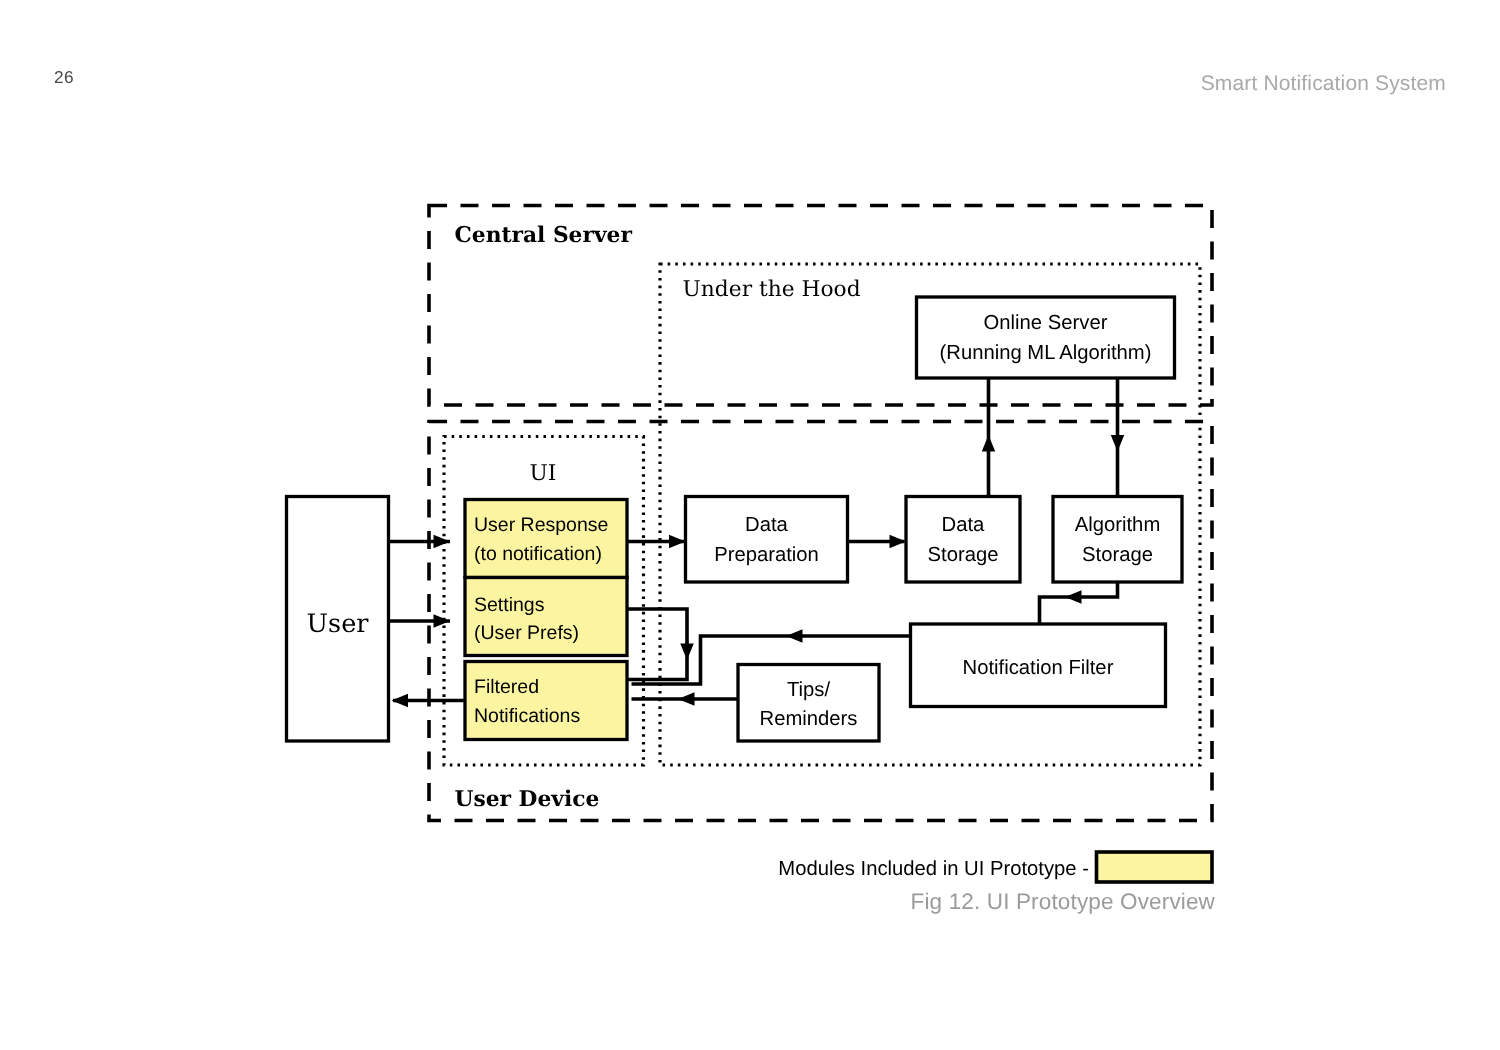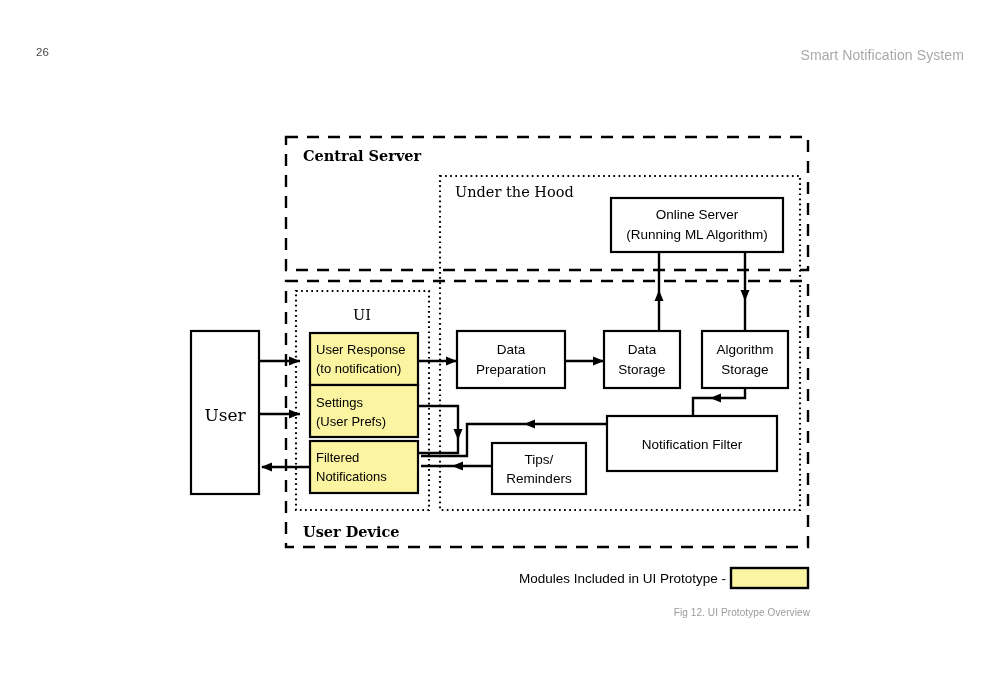--- a/index.html
+++ b/index.html
@@ -28,22 +28,22 @@
     position: absolute;
     right: 36px;
     top: 47px;
     font-size: 14px;
     color: #a9a9a9;
     letter-spacing: 0.1px;
   }
   #figure-caption {
     position: absolute;
     right: 190px;
-    top: 607px;
-    font-size: 10px;
+    top: 593px;
+    font-size: 15px;
     color: #9b9b9b;
     letter-spacing: 0.1px;
   }
   #diagram {
     position: absolute;
     left: 0;
     top: 0;
   }
   .dg-label-serif {
     font-family: "DejaVu Serif", "Liberation Serif", serif;

